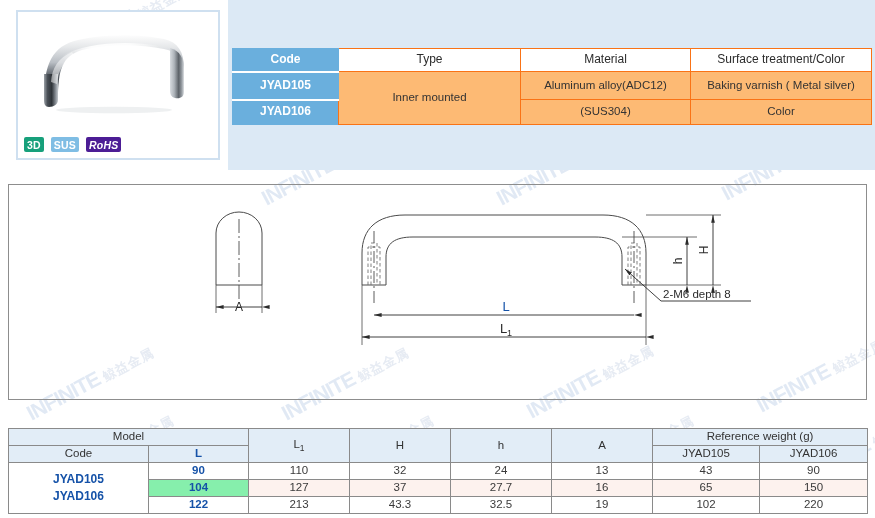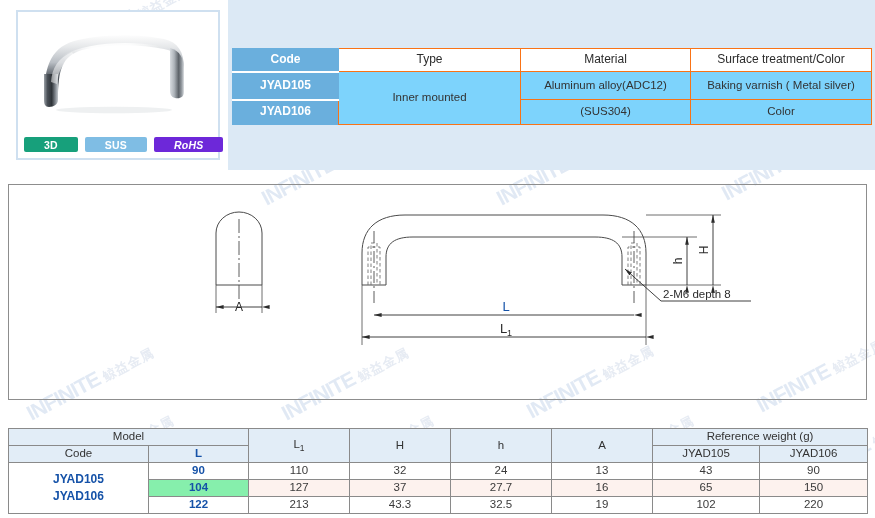--- a/index.html
+++ b/index.html
@@ -51,29 +51,29 @@
   #photo-stage {
     position: absolute; left: 0; top: 0;
     width: 200px; height: 112px;
   }
   #badges {
     position: absolute; left: 6px; bottom: 6px;
     display: flex; gap: 7px; align-items: center;
   }
   .badge {
     display: inline-flex; align-items: center; justify-content: center;
-    height: 15px; padding: 0 20px;
+    height: 15px; padding: 0 3px;
     border-radius: 2px;
     font-size: 10.5px; font-weight: bold;
     color: #ffffff;
     letter-spacing: .2px;
   }
   .badge-3d   { background: #17a07b; }
   .badge-sus  { background: #7fbde4; }
-  .badge-rohs { background: #6d28d9; font-style: italic; }
+  .badge-rohs { background: #4c1d95; font-style: italic; }
 
   #spec-bg {
     position: absolute; left: 228px; top: 0;
     width: 647px; height: 170px;
     background: #dce9f5;
   }
   #spec-table-wrap {
     position: absolute; left: 232px; top: 48px;
     width: 639px;
   }
@@ -97,21 +97,21 @@
     border-bottom: 2px solid #ffffff;
     font-size: 12px;
   }
   #spec-table tr:last-child td.codecell { border-bottom: 1px solid #6aafdd; }
   #spec-table td.hdr {
     background: #ffffff;
     font-weight: normal;
     font-size: 12px;
     color: #2b2b2b;
   }
-  #spec-table td.body { background: #7dd3fc; }
+  #spec-table td.body { background: #fdba74; }
 
   
   #drawing-panel {
     position: absolute; left: 8px; top: 184px;
     width: 859px; height: 216px;
     border: 1px solid #8d8d8d;
     background: transparent;
     z-index: 10;
   }
   #drawing-svg { position: absolute; left: 0; top: 0; }

